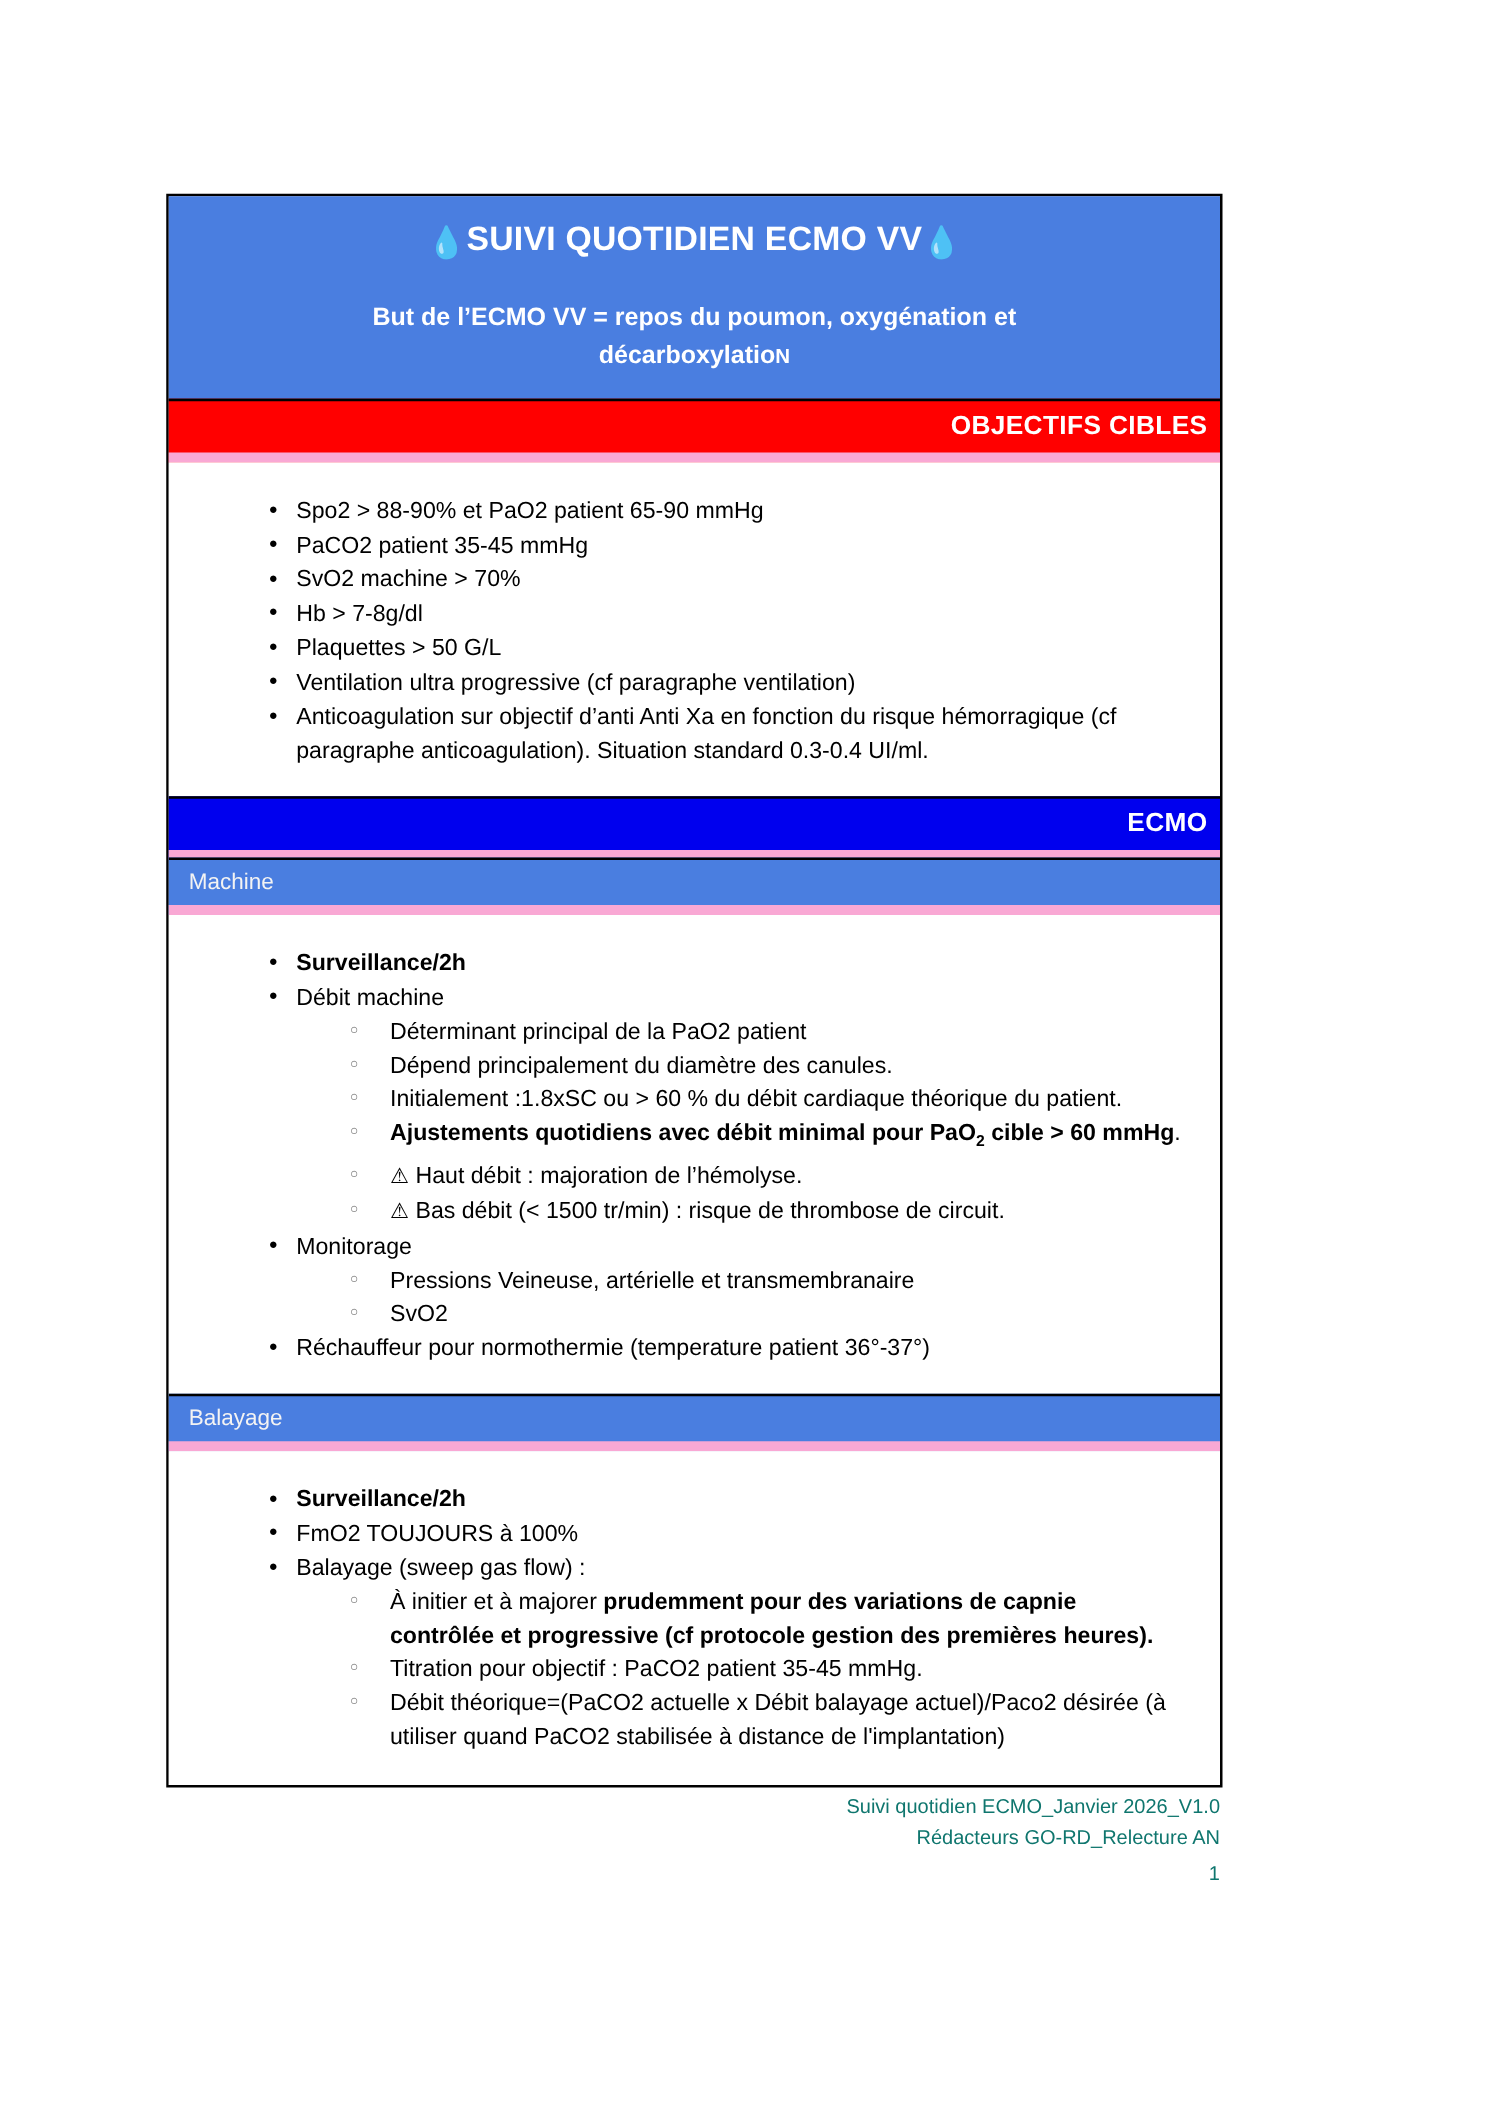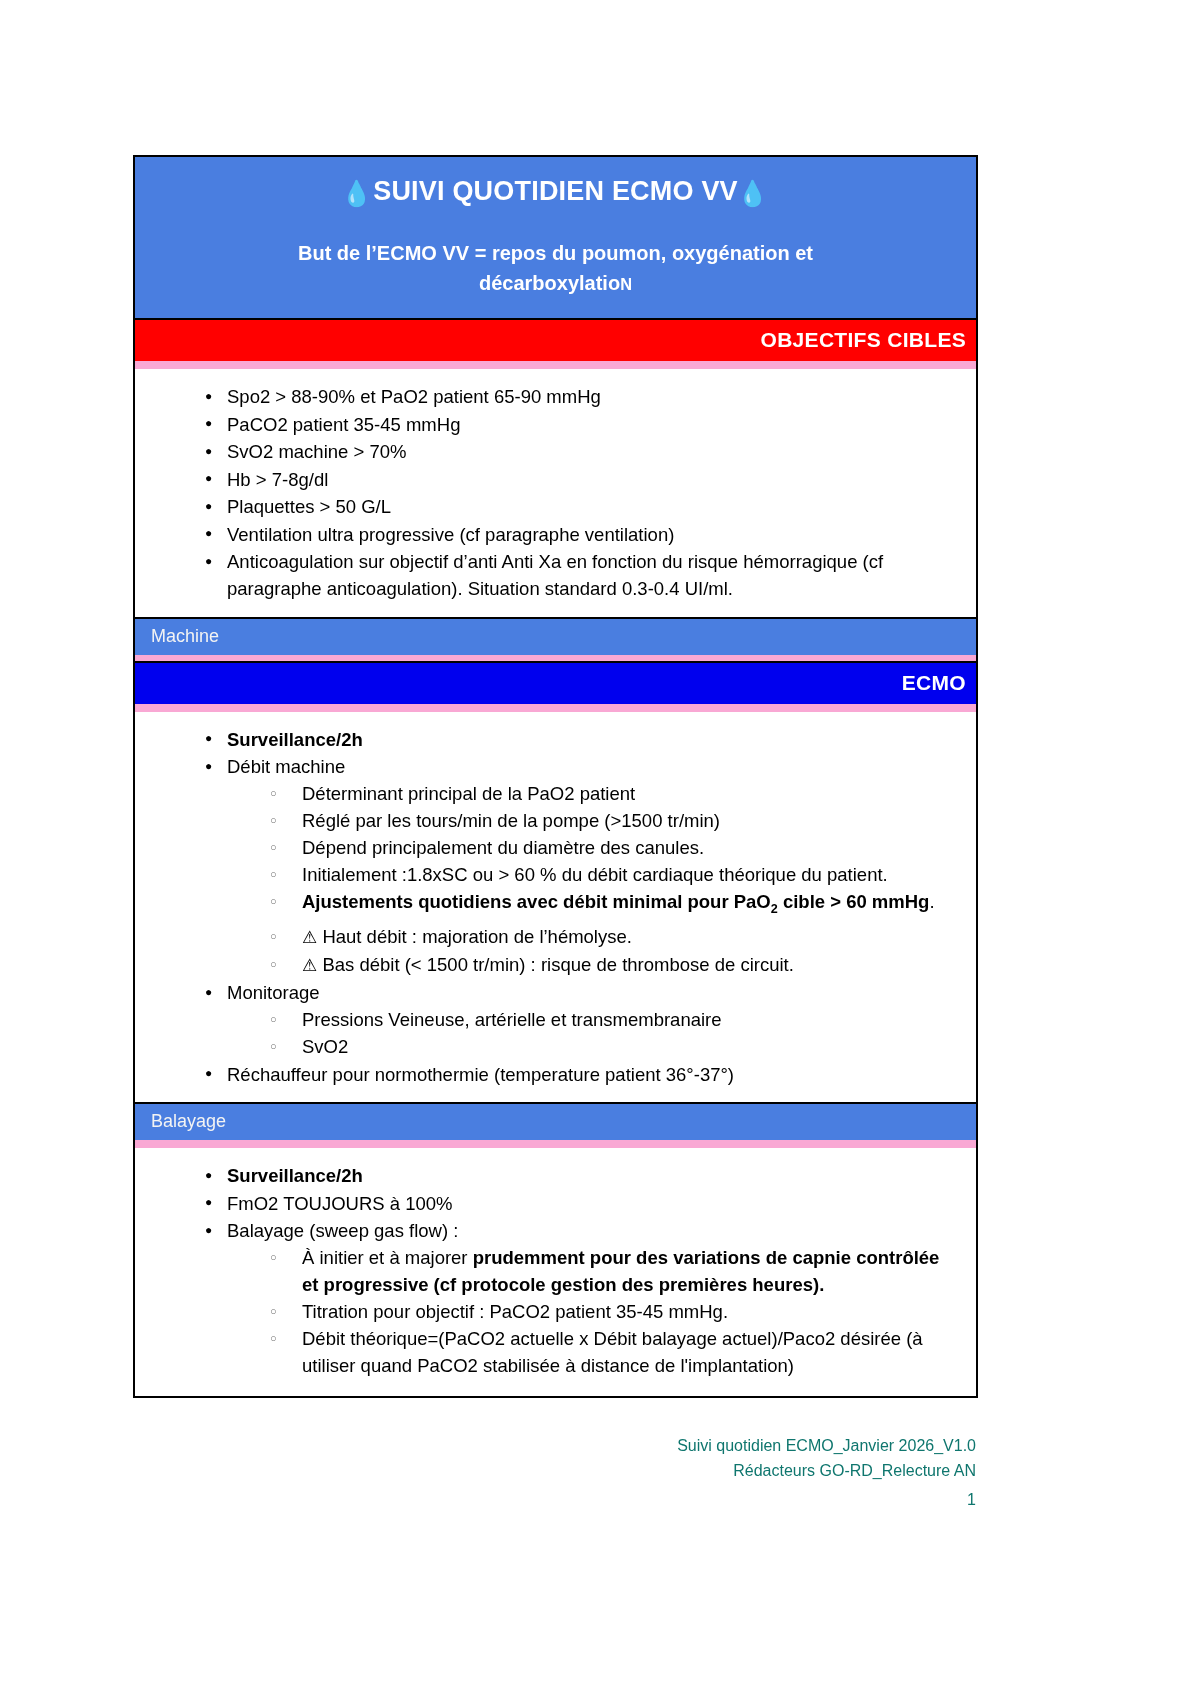--- a/index.html
+++ b/index.html
@@ -103,21 +103,21 @@
   }
 
   
   .content {
     box-sizing: border-box;
     padding: 14px 18px 16px 18px;
     background: #ffffff;
   }
 
   ul.lvl1 {
-    margin: 0;
+    margin: 10px;
     padding: 0 0 0 52px;
     list-style: none;
   }
   ul.lvl1 > li {
     position: relative;
     font-size: 18.5px;
     line-height: 27px;
     margin: 0 0 0.5px 0;
     padding-left: 22px;
   }
@@ -198,32 +198,31 @@
         <li>Spo2 &gt; 88-90% et PaO2 patient 65-90 mmHg</li>
         <li>PaCO2 patient 35-45 mmHg</li>
         <li>SvO2 machine &gt; 70%</li>
         <li>Hb &gt; 7-8g/dl</li>
         <li>Plaquettes &gt; 50 G/L</li>
         <li>Ventilation ultra progressive (cf paragraphe ventilation)</li>
         <li>Anticoagulation sur objectif d’anti Anti Xa en fonction du risque hémorragique (cf paragraphe anticoagulation). Situation standard 0.3-0.4 UI/ml.</li>
       </ul>
     </div>
 
+    <div class="band band-blue">ECMO</div>
+
     <div class="band band-sub">Machine</div>
-
-    <div class="band band-blue">ECMO</div>
 
     <div class="content">
       <ul class="lvl1">
         <li><b>Surveillance/2h</b></li>
         <li>
           <span>Débit machine</span>
           <ul class="lvl2">
             <li>Déterminant principal de la PaO2 patient</li>
-            <li>Réglé par les tours/min de la pompe (&gt;1500 tr/min)</li>
             <li>Dépend principalement du diamètre des canules.</li>
             <li>Initialement :1.8xSC ou  &gt; 60 % du débit cardiaque théorique du patient.</li>
             <li><b><span>Ajustements quotidiens avec débit minimal pour PaO</span><sub>2</sub><span> cible &gt; 60 mmHg</span></b><span>.</span></li>
             <li><span class="warn">⚠</span> <span>Haut débit : majoration de l’hémolyse.</span></li>
             <li><span class="warn">⚠</span> <span>Bas débit (&lt; 1500 tr/min) : risque de thrombose de circuit.</span></li>
           </ul>
         </li>
         <li>
           <span>Monitorage</span>
           <ul class="lvl2">

